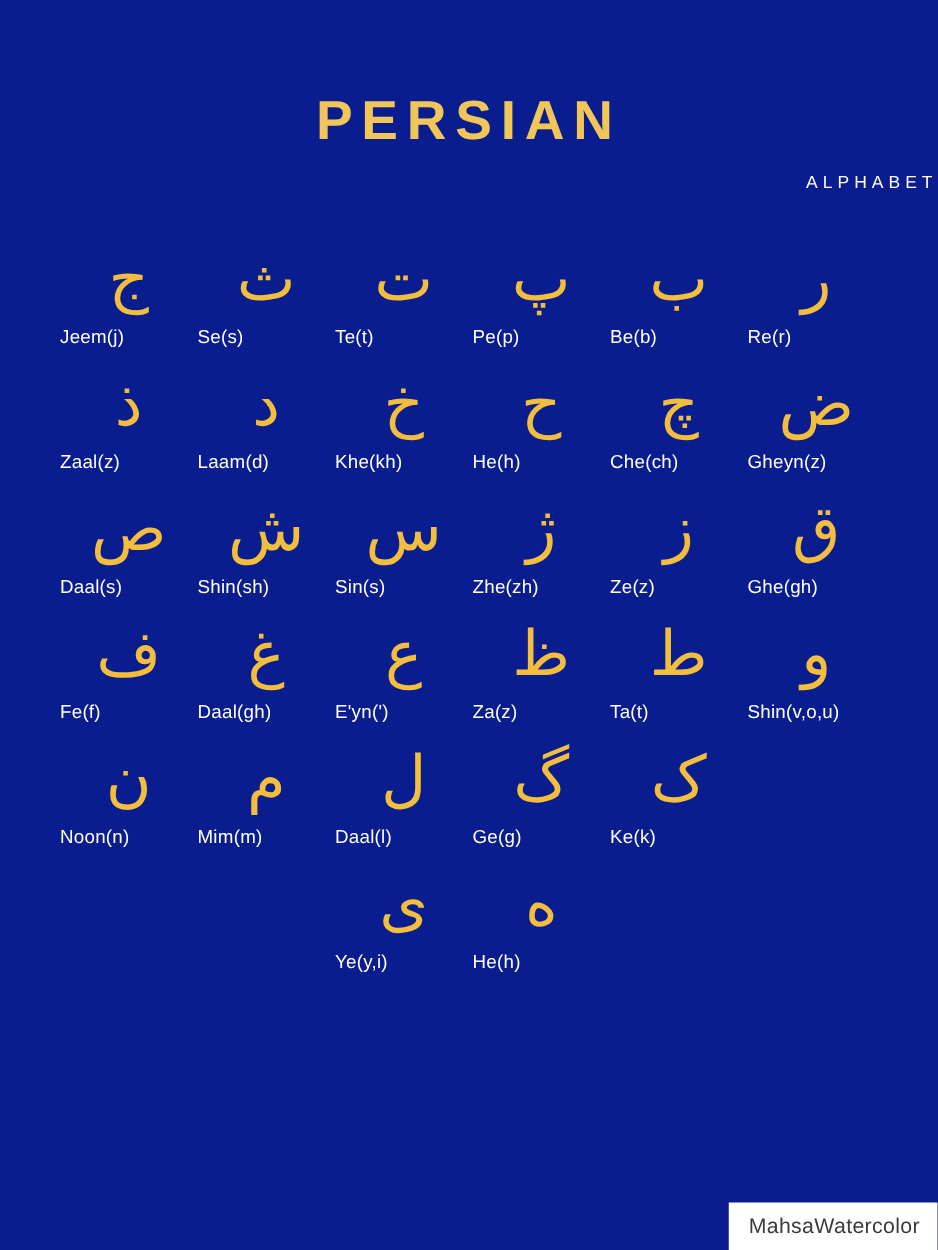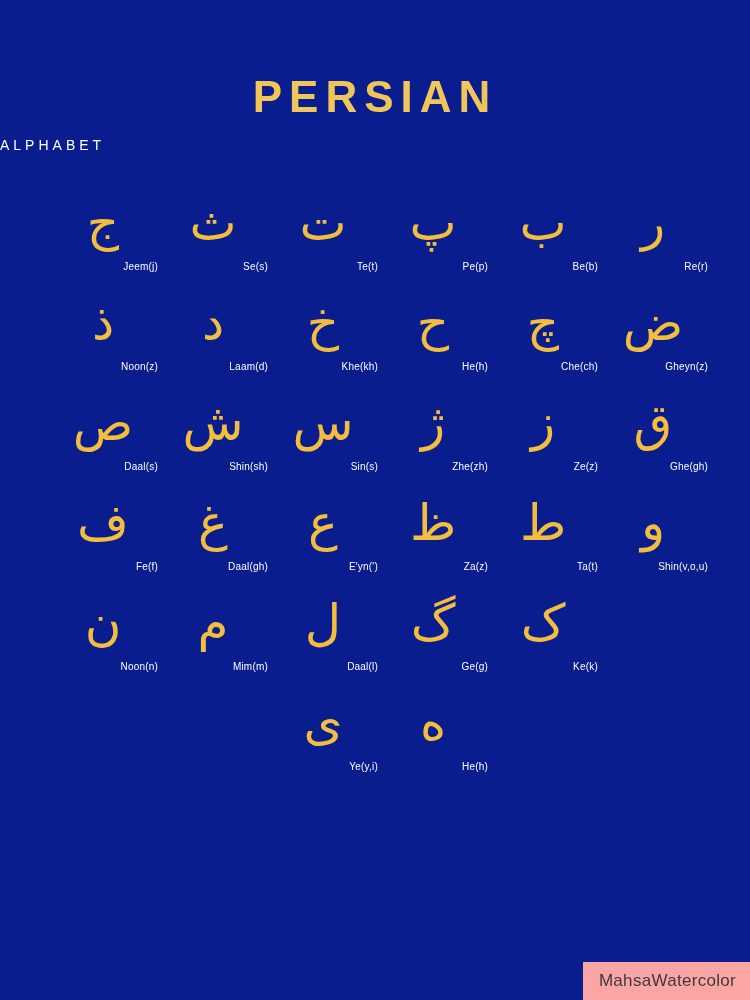--- a/index.html
+++ b/index.html
@@ -30,21 +30,21 @@
     color: #f0c659;
     font-size: 44px;
     font-weight: bold;
     letter-spacing: 7px;
   }
   .subtitle {
     position: absolute;
     top: 137px;
     left: 0;
     width: 750px;
-    text-align: left;
+    text-align: right;
     color: #ffffff;
     font-size: 14px;
     letter-spacing: 4px;
   }
   .grid {
     position: absolute;
     top: 185px;
     left: 48px;
     width: 660px;
     display: flex;
@@ -70,30 +70,30 @@
     font-family: "DejaVu Sans", sans-serif;
     font-size: 50px;
     line-height: 1;
     direction: rtl;
   }
   .label {
     position: absolute;
     left: 0;
     top: 76px;
     width: 110px;
-    text-align: right;
+    text-align: left;
     color: #ffffff;
-    font-size: 10px;
+    font-size: 15px;
     letter-spacing: 0.2px;
   }
   .watermark {
     position: absolute;
     right: 0;
     bottom: 0;
-    background: #fca5a5;
+    background: #ffffff;
     color: #3b3b3d;
     font-size: 17px;
     padding: 9px 14px 9px 16px;
     letter-spacing: 0.3px;
   }
 </style>
 </head>
 <body>
 
 <div id="poster">
@@ -121,21 +121,21 @@
       <div class="cell">
         <div class="glyph">ب</div>
         <div class="label">Be(b)</div>
       </div>
       <div class="cell">
         <div class="glyph">ر</div>
         <div class="label">Re(r)</div>
       </div>
       <div class="cell">
         <div class="glyph">ذ</div>
-        <div class="label">Noon(z)</div>
+        <div class="label">Zaal(z)</div>
       </div>
       <div class="cell">
         <div class="glyph">د</div>
         <div class="label">Laam(d)</div>
       </div>
       <div class="cell">
         <div class="glyph">خ</div>
         <div class="label">Khe(kh)</div>
       </div>
       <div class="cell">

